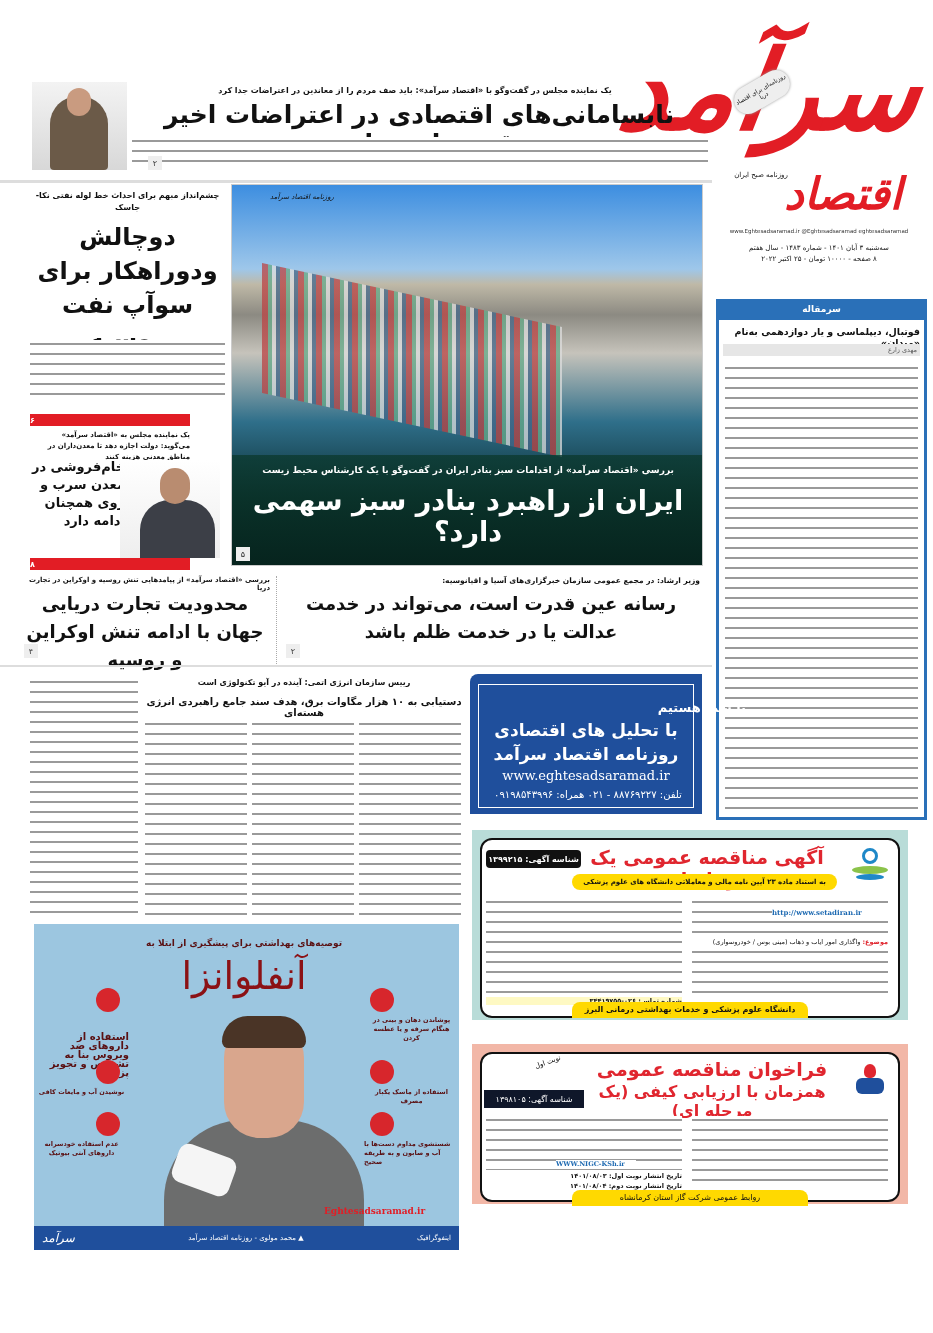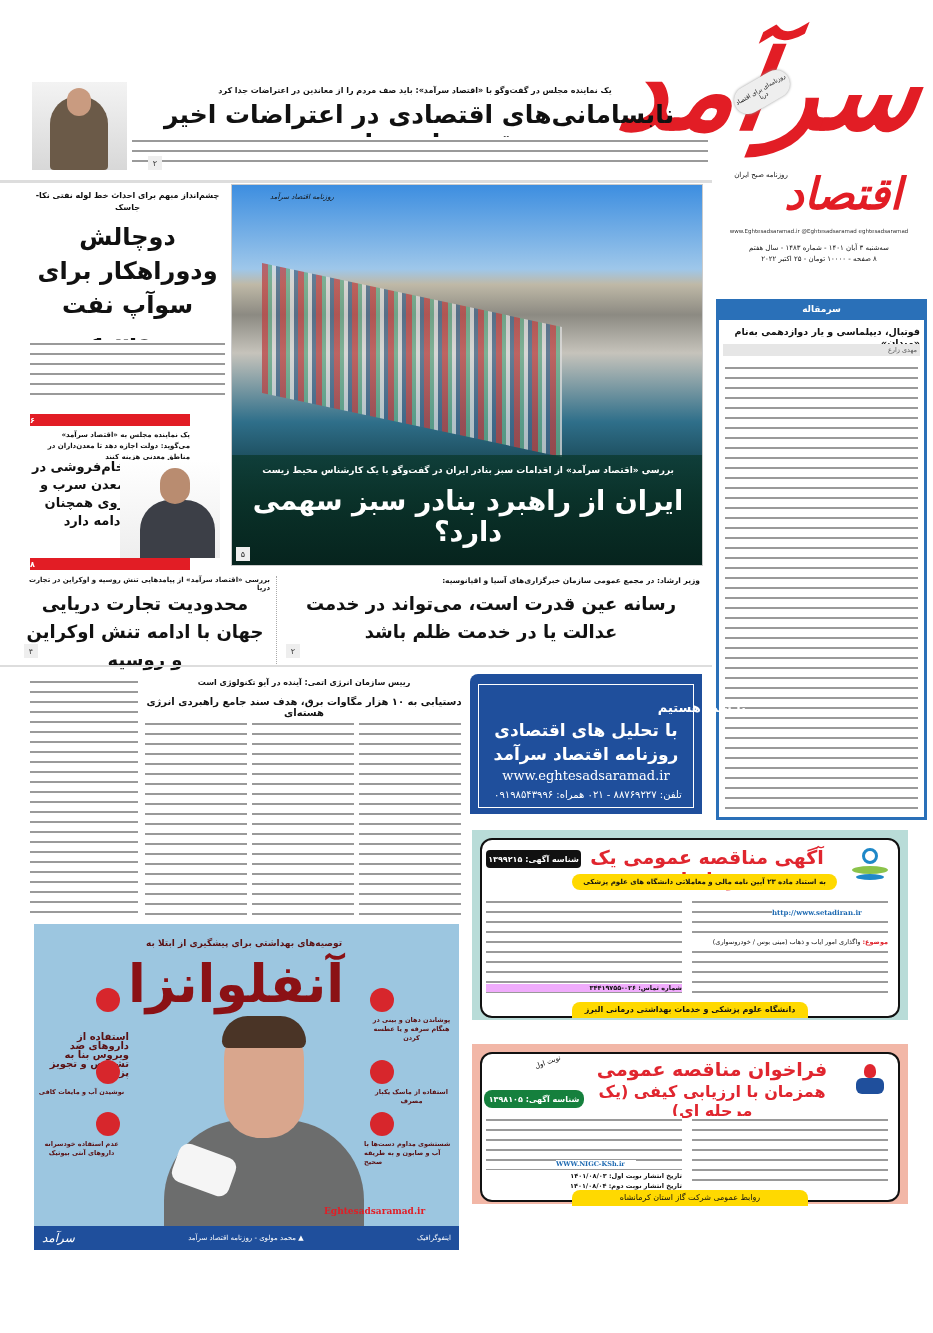--- a/index.html
+++ b/index.html
@@ -122,45 +122,45 @@
   <div class="abs rtl" style="left:100px;top:16px;width:270px;text-align:center;color:#e0262f;font-size:19px;font-weight:bold">آگهی مناقصه عمومی یک مرحله ای</div>
   <div class="abs" style="left:14px;top:20px;width:95px;height:18px;background:#111;color:#fff;font-size:8px;font-weight:bold;display:flex;align-items:center;justify-content:center;border-radius:4px;direction:rtl">شناسه آگهی: ۱۳۹۹۲۱۵</div>
   <div class="abs rtl" style="left:100px;top:44px;width:265px;height:16px;background:#ffd900;border-radius:8px;text-align:center;font-size:7px;font-weight:bold;line-height:16px">به استناد ماده ۲۳ آیین نامه مالی و معاملاتی دانشگاه های علوم پزشکی</div>
   <div class="abs lines" style="left:220px;top:68px;width:196px;height:100px"></div>
   <div class="abs lines" style="left:14px;top:68px;width:196px;height:100px"></div>
   <div class="abs" style="left:300px;top:78px;width:116px;font-size:7px;font-weight:bold;color:#1e6ab2;background:#ffffff;font-family:'DejaVu Serif',serif">http://www.setadiran.ir</div>
   <div class="abs rtl" style="left:220px;top:108px;width:196px;font-size:6.5px;background:#fff">
     <span style="color:#e0262f;font-weight:bold">موضوع:</span>
     <span>واگذاری امور ایاب و ذهاب (مینی بوس / خودروسواری)</span>
   </div>
-  <div class="abs rtl" style="left:14px;top:154px;width:196px;font-size:6.5px;font-weight:bold;background:#f0abfc">شماره تماس: ۰۲۶-۳۴۴۱۹۷۵۵</div>
+  <div class="abs rtl" style="left:14px;top:167px;width:196px;font-size:6.5px;font-weight:bold;background:#fef9c3">شماره تماس: ۰۲۶-۳۴۴۱۹۷۵۵</div>
   <div class="abs rtl" style="left:100px;top:172px;width:236px;height:16px;background:#ffd900;border-radius:8px 8px 0 0;text-align:center;font-size:8px;font-weight:bold;line-height:16px">دانشگاه علوم پزشکی و خدمات بهداشتی درمانی البرز</div>
 </div>
 
 <div class="abs" style="left:472px;top:1044px;width:436px;height:160px;background:#f2b7a7">
   <div class="abs" style="left:8px;top:8px;width:420px;height:150px;background:#fff;border:2px solid #111;border-radius:12px"></div>
   <div class="abs" style="left:380px;top:20px;width:36px;height:40px">
     <div style="position:absolute;left:12px;top:0;width:12px;height:14px;background:#e0262f;border-radius:50% 50% 40% 40%"></div>
     <div style="position:absolute;left:4px;top:14px;width:28px;height:16px;background:#1f4f9c;border-radius:6px"></div>
   </div>
   <div class="abs rtl" style="left:110px;top:14px;width:260px;text-align:center;color:#e0262f;font-size:19px;font-weight:bold">فراخوان مناقصه عمومی</div>
   <div class="abs rtl" style="left:110px;top:38px;width:260px;text-align:center;color:#e0262f;font-size:16px;font-weight:bold">همزمان با ارزیابی کیفی (یک مرحله ای)</div>
   <div class="abs rtl" style="left:40px;top:18px;width:50px;font-size:7px;transform:rotate(-20deg)">نوبت اول</div>
-  <div class="abs" style="left:12px;top:46px;width:100px;height:18px;background:#15803d;color:#fff;font-size:8px;font-weight:bold;display:flex;align-items:center;justify-content:center;border-radius:8px;direction:rtl">شناسه آگهی: ۱۳۹۸۱۰۵</div>
+  <div class="abs" style="left:12px;top:46px;width:100px;height:18px;background:#0f172a;color:#fff;font-size:8px;font-weight:normal;display:flex;align-items:center;justify-content:center;border-radius:0;direction:rtl">شناسه آگهی: ۱۳۹۸۱۰۵</div>
   <div class="abs lines" style="left:220px;top:72px;width:196px;height:70px"></div>
   <div class="abs lines" style="left:14px;top:72px;width:196px;height:54px"></div>
   <div class="abs" style="left:84px;top:116px;width:80px;font-size:6.5px;font-weight:bold;color:#1e6ab2;background:#fff;font-family:'DejaVu Serif',serif">WWW.NIGC-KSh.ir</div>
   <div class="abs rtl" style="left:14px;top:128px;width:196px;font-size:6.5px;font-weight:bold;background:#fff">تاریخ انتشار نوبت اول: ۱۴۰۱/۰۸/۰۳</div>
   <div class="abs rtl" style="left:14px;top:138px;width:196px;font-size:6.5px;font-weight:bold;background:#fff">تاریخ انتشار نوبت دوم: ۱۴۰۱/۰۸/۰۴</div>
   <div class="abs rtl" style="left:100px;top:146px;width:236px;height:16px;background:#ffd900;border-radius:8px 8px 0 0;text-align:center;font-size:8px;font-weight:normal;line-height:16px">روابط عمومی شرکت گاز استان کرمانشاه</div>
 </div>
 
 <div class="abs" style="left:34px;top:924px;width:425px;height:326px;background:#9cc6e0;overflow:hidden">
   <div class="abs rtl" style="left:60px;top:14px;width:300px;text-align:center;font-size:9px;font-weight:bold;color:#5a1012">توصیه‌های بهداشتی برای پیشگیری از ابتلا به</div>
-  <div class="abs rtl" style="left:110px;top:30px;width:200px;text-align:center;font-size:52px;font-weight:bold;color:#8b1115">آنفلوانزا</div>
+  <div class="abs rtl" style="left:110px;top:30px;width:200px;text-align:center;font-size:38px;font-weight:normal;color:#8b1115">آنفلوانزا</div>
   <div style="position:absolute;left:130px;top:96px;width:200px;height:200px">
     <div style="position:absolute;left:0;top:100px;width:200px;height:110px;background:#6c6d6d;border-radius:80px 80px 0 0"></div>
     <div style="position:absolute;left:60px;top:0;width:80px;height:118px;background:#d9a68d;border-radius:38px 38px 36px 36px"></div>
     <div style="position:absolute;left:58px;top:-4px;width:84px;height:32px;background:#4a3426;border-radius:40px 40px 10px 10px"></div>
     <div style="position:absolute;left:10px;top:130px;width:60px;height:40px;background:#f5f5f5;border-radius:10px;transform:rotate(20deg)"></div>
   </div>
 
   <div class="abs" style="left:330px;top:64px;width:95px">
     <div style="width:24px;height:24px;border-radius:50%;background:#d7262c;margin-left:6px"></div>
     <div class="rtl" style="font-size:6.5px;font-weight:bold;color:#5a1012;line-height:9px;margin-top:4px;text-align:center">پوشاندن دهان و بینی در هنگام سرفه و یا عطسه کردن</div>

